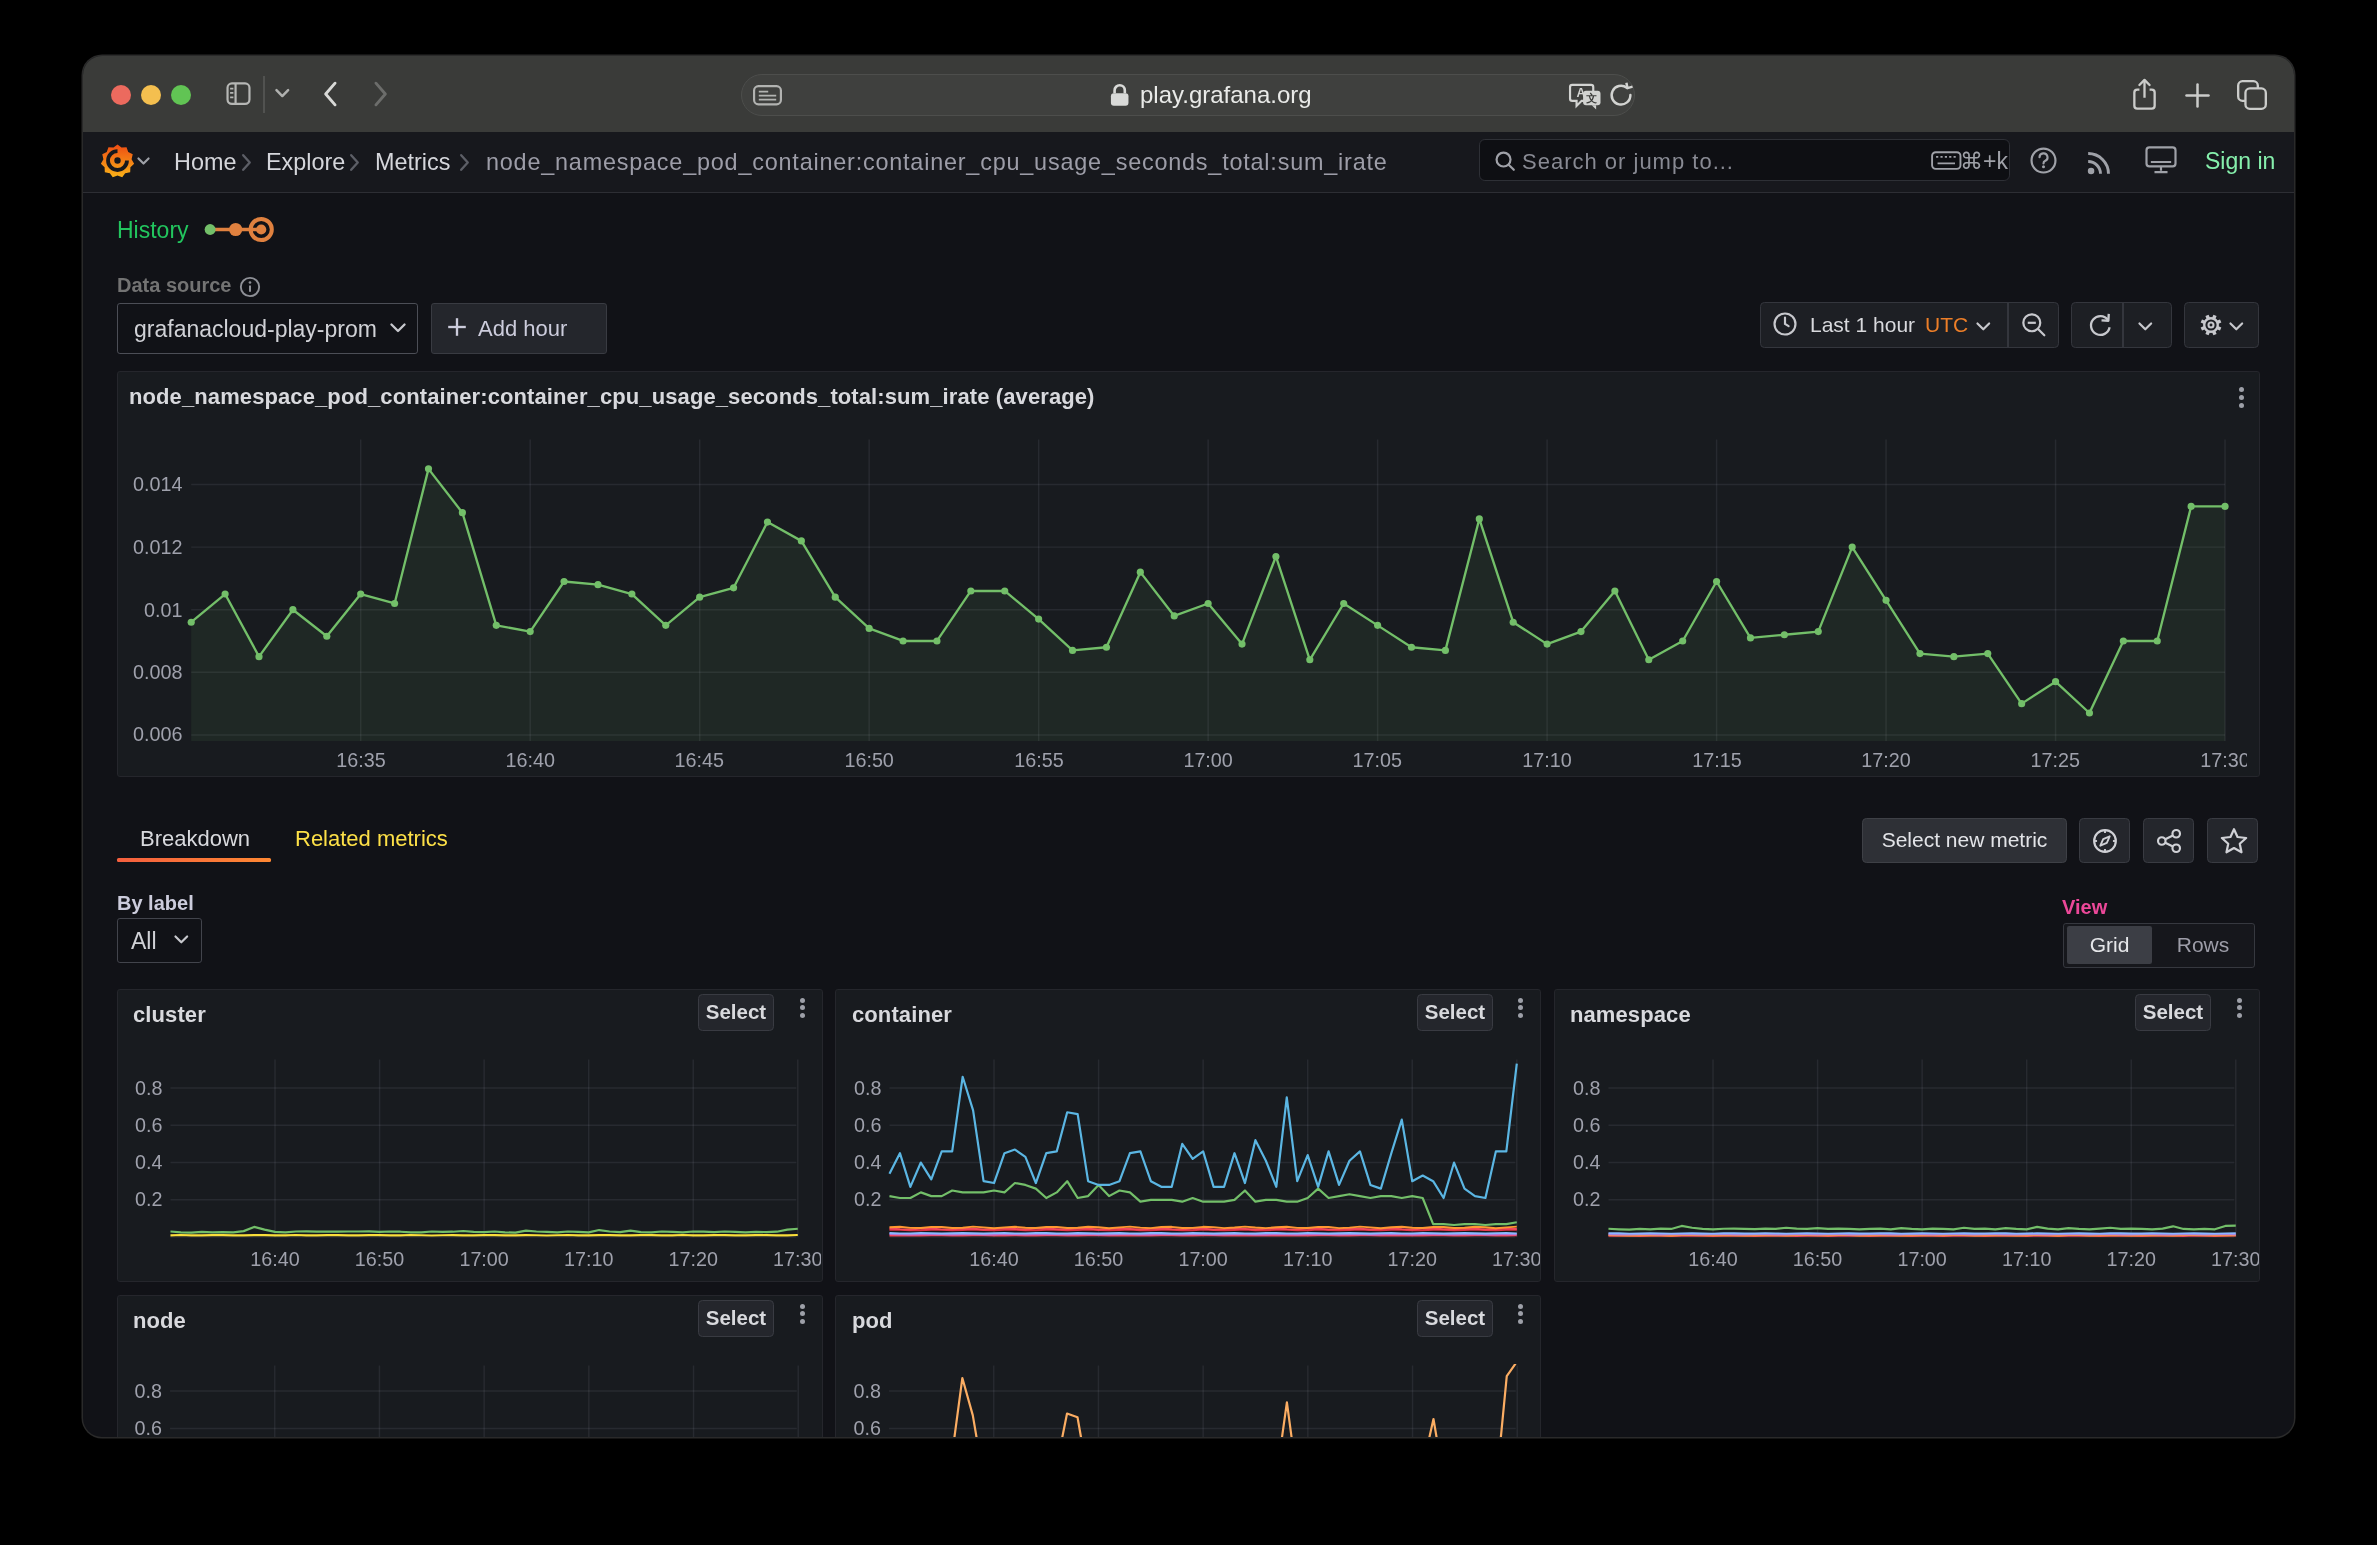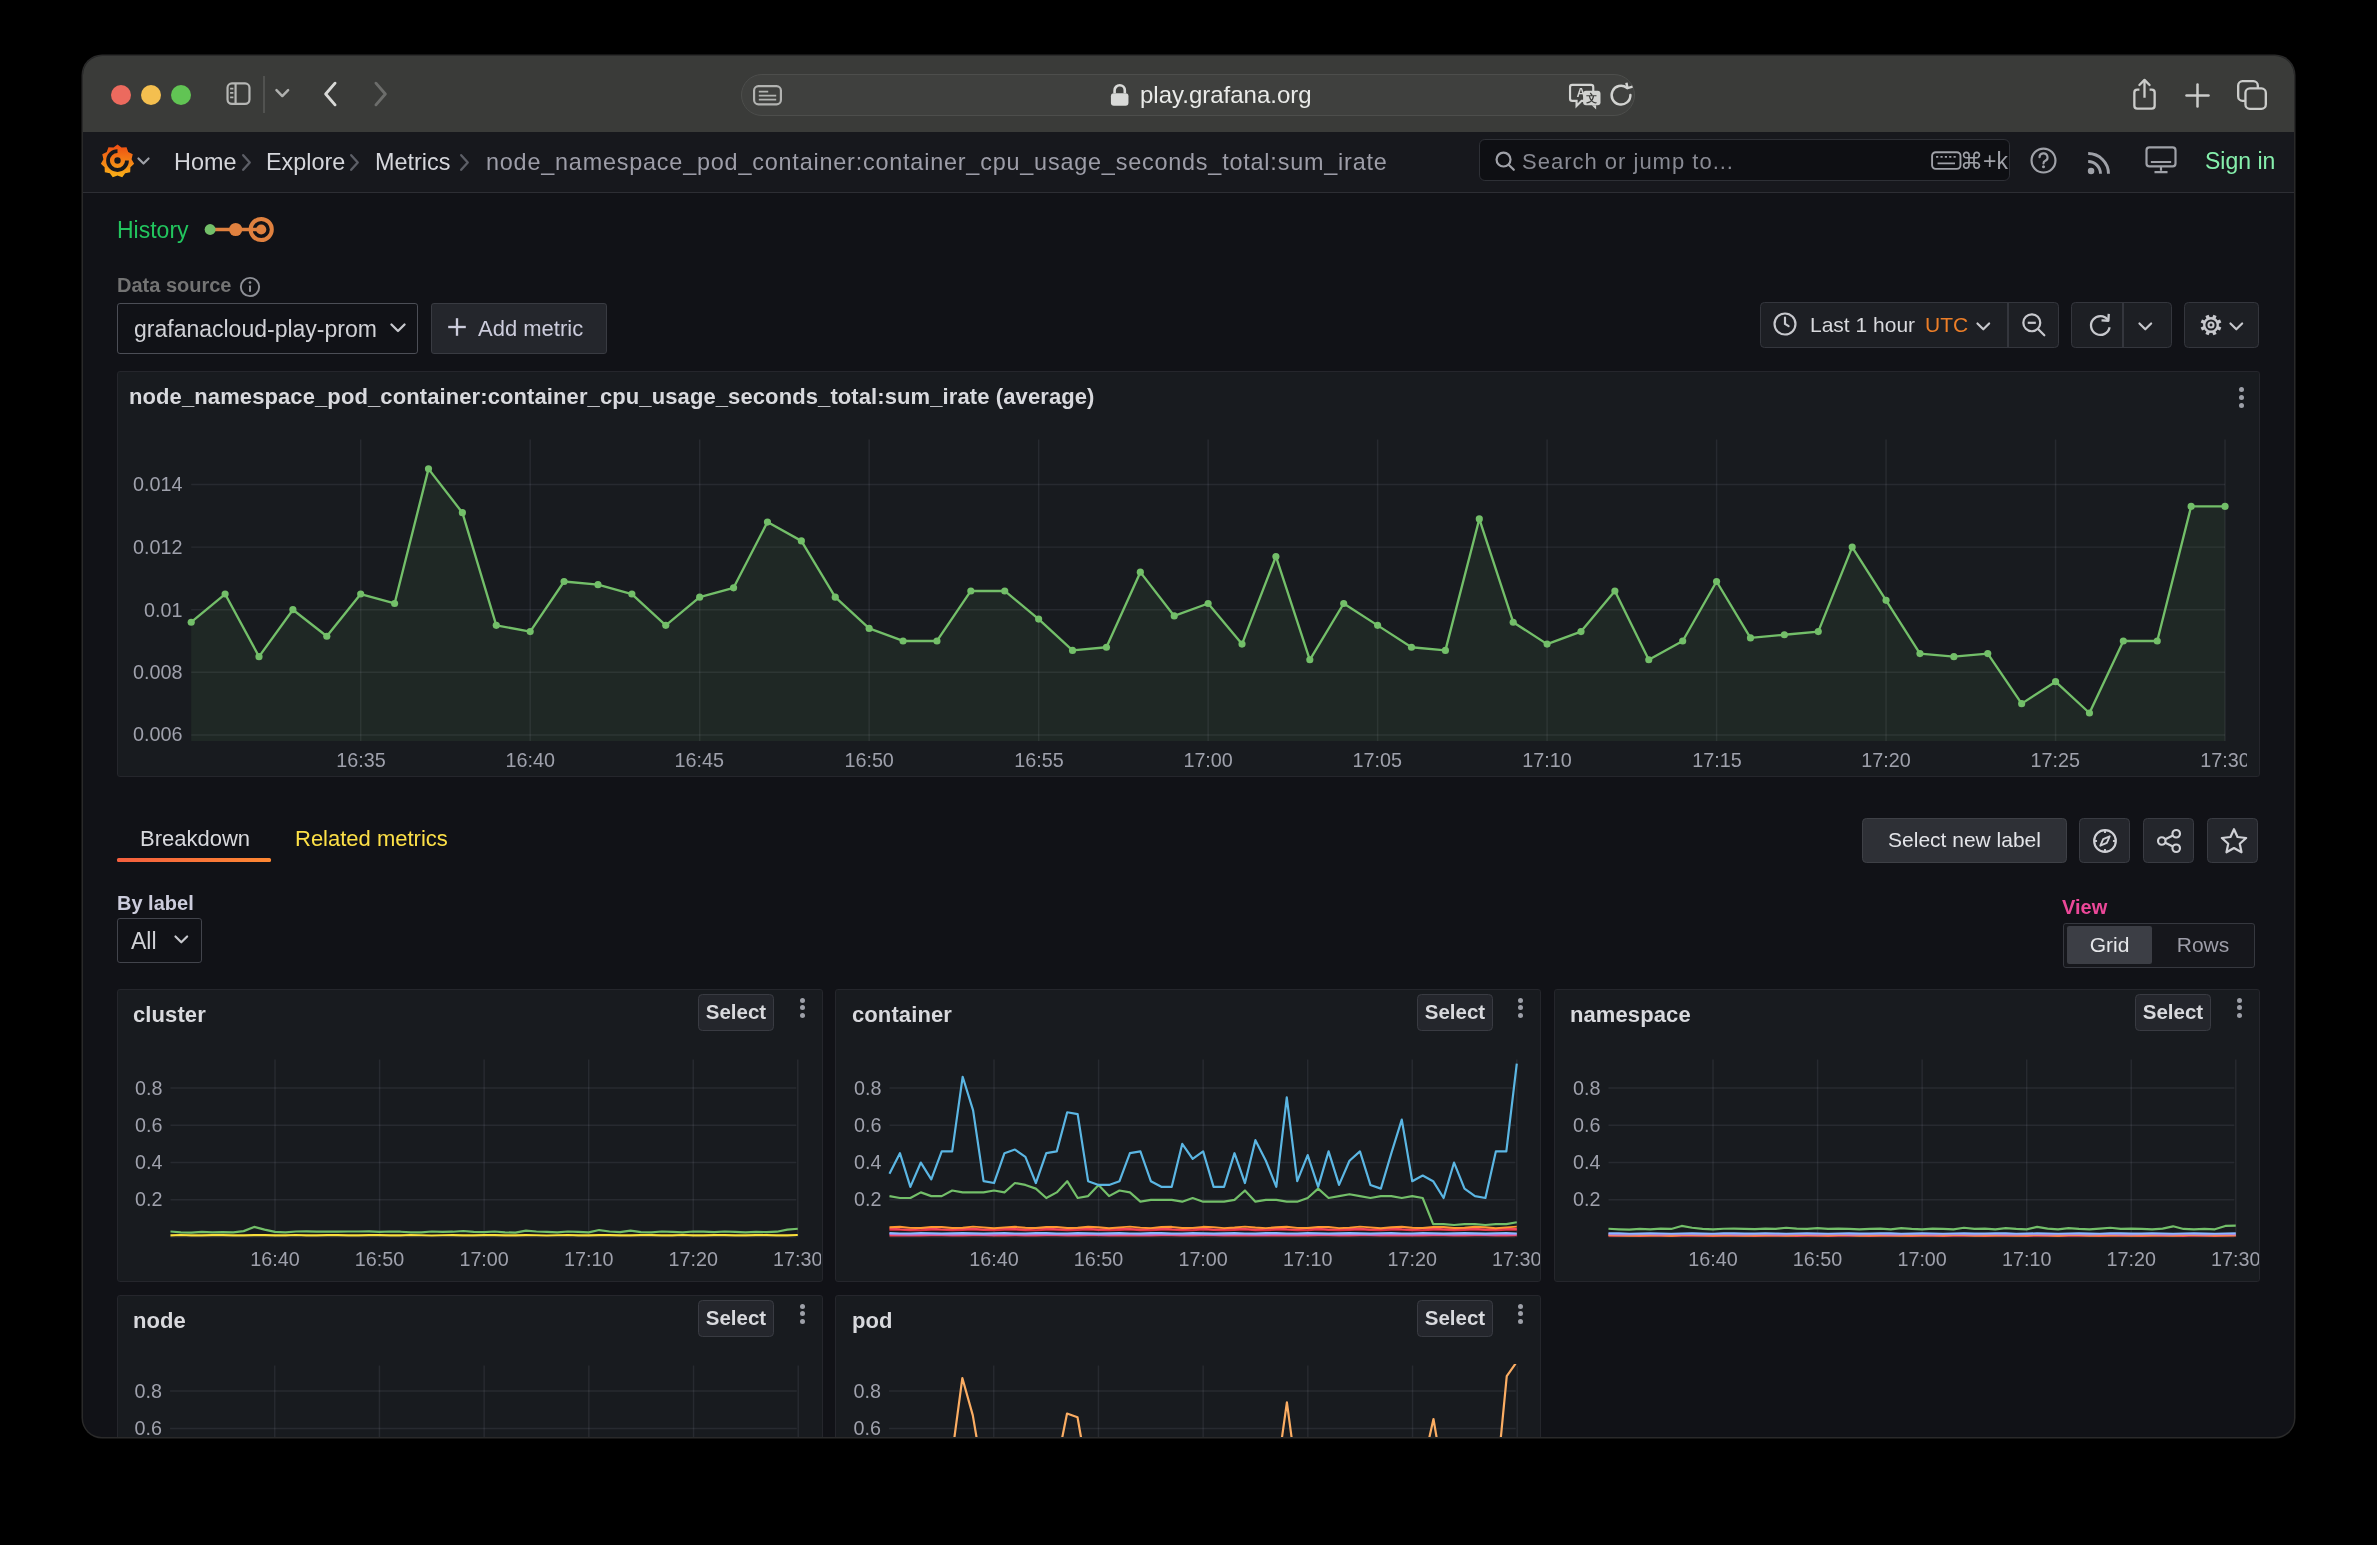--- a/index.html
+++ b/index.html
@@ -162,21 +162,21 @@
 <div class="abs" style="left:34px;top:247px;width:301px;height:51px;border:1.5px solid #4c4e56;border-radius:2.9px"></div>
 <div class="abs" style="left:51px;top:260px;color:#d0d1d6;font-size:23px">grafanacloud-play-prom</div>
 <svg class="" style="left:307px;top:267px;" width="16" height="11" viewBox="0 0 22 15">
       <polyline points="2,2 11,11 20,2" fill="none" stroke="#c7c8cd" stroke-width="3.2" stroke-linecap="round" stroke-linejoin="round"></polyline>
     </svg>
 <div class="abs" style="left:348px;top:247px;width:176px;height:51px;background:#24262c;border:1.5px solid #393b42;border-radius:2.9px"></div>
 <svg class="" style="left:363px;top:260px;" width="22" height="22" viewBox="0 0 30 30">
       <line x1="15" y1="3" x2="15" y2="27" stroke="#ccccdc" stroke-width="3.2"></line>
       <line x1="3" y1="15" x2="27" y2="15" stroke="#ccccdc" stroke-width="3.2"></line>
     </svg>
-<div class="abs" style="left:395px;top:260px;color:#ccccdc;font-size:22px;font-weight:500">Add metric</div>
+<div class="abs" style="left:395px;top:260px;color:#ccccdc;font-size:22px;font-weight:500">Add hour</div>
 <div class="tgroup" style="left:1677px;top:246px;width:299px"></div>
 <svg class="" style="left:1689px;top:255px;" width="26" height="26" viewBox="0 0 36 36">
       <circle cx="18" cy="18" r="14.5" fill="none" stroke="#c7c8cd" stroke-width="3"></circle>
       <polyline points="18,9 18,18 23,21" fill="none" stroke="#c7c8cd" stroke-width="3" stroke-linecap="round"></polyline>
     </svg>
 <div class="abs" style="left:1727px;top:257px;color:#d8d9dd;font-size:21px;font-weight:500">Last 1 hour</div>
 <div class="abs" style="left:1842px;top:257px;color:#ec7e28;font-size:21px;font-weight:500">UTC</div>
 <svg class="" style="left:1893px;top:266px;" width="14.6" height="9.5" viewBox="0 0 20 13">
       <polyline points="2,2 10,10 18,2" fill="none" stroke="#c7c8cd" stroke-width="3" stroke-linecap="round" stroke-linejoin="round"></polyline>
     </svg>
@@ -313,21 +313,21 @@
       <circle cx="2808.5" cy="930.8" r="4.9" fill="#73bf69"></circle>
       <circle cx="2854.8" cy="973.6" r="4.9" fill="#73bf69"></circle>
       <circle cx="2901.1" cy="875.2" r="4.9" fill="#73bf69"></circle>
       <circle cx="2947.4" cy="875.2" r="4.9" fill="#73bf69"></circle>
       <circle cx="2993.7" cy="691.4" r="4.9" fill="#73bf69"></circle>
       <circle cx="3040.0" cy="691.4" r="4.9" fill="#73bf69"></circle>
     </svg>
 <div class="abs" style="left:57px;top:770px;color:#d8d9dd;font-size:22px;font-weight:500">Breakdown</div>
 <div class="abs" style="left:34px;top:802px;width:154px;height:4.4px;border-radius:1.5px;background:linear-gradient(90deg,#f55f3e,#ff8833)"></div>
 <div class="abs" style="left:212px;top:770px;color:#fde047;font-size:22px;font-weight:500">Related metrics</div>
-<div class="abs" style="left:1779px;top:762px;width:205px;height:45px;background:#2e3036;border:1.5px solid #3e4046;border-radius:4.4px;color:#e3e4e8;font-size:21px;font-weight:500;text-align:center;line-height:42px">Select new label</div>
+<div class="abs" style="left:1779px;top:762px;width:205px;height:45px;background:#2e3036;border:1.5px solid #3e4046;border-radius:4.4px;color:#e3e4e8;font-size:21px;font-weight:500;text-align:center;line-height:42px">Select new metric</div>
 <div class="abs" style="left:1996px;top:762px;width:51px;height:45px;background:#24262c;border:1.5px solid #393b42;border-radius:4.4px"></div>
 <svg class="" style="left:2009px;top:772px;" width="26" height="26" viewBox="0 0 36 36">
       <circle cx="18" cy="18" r="15" fill="none" stroke="#d0d1d6" stroke-width="3"></circle>
       <path d="M24.5 11.5 L20.5 20.5 L11.5 24.5 L15.5 15.5 Z" fill="none" stroke="#d0d1d6" stroke-width="2.6" stroke-linejoin="round"></path>
       <line x1="18" y1="3" x2="18" y2="7" stroke="#d0d1d6" stroke-width="2.6"></line>
       <line x1="18" y1="29" x2="18" y2="33" stroke="#d0d1d6" stroke-width="2.6"></line>
       <line x1="3" y1="18" x2="7" y2="18" stroke="#d0d1d6" stroke-width="2.6"></line>
       <line x1="29" y1="18" x2="33" y2="18" stroke="#d0d1d6" stroke-width="2.6"></line>
     </svg>
 <div class="abs" style="left:2060px;top:762px;width:51px;height:45px;background:#24262c;border:1.5px solid #393b42;border-radius:4.4px"></div>

